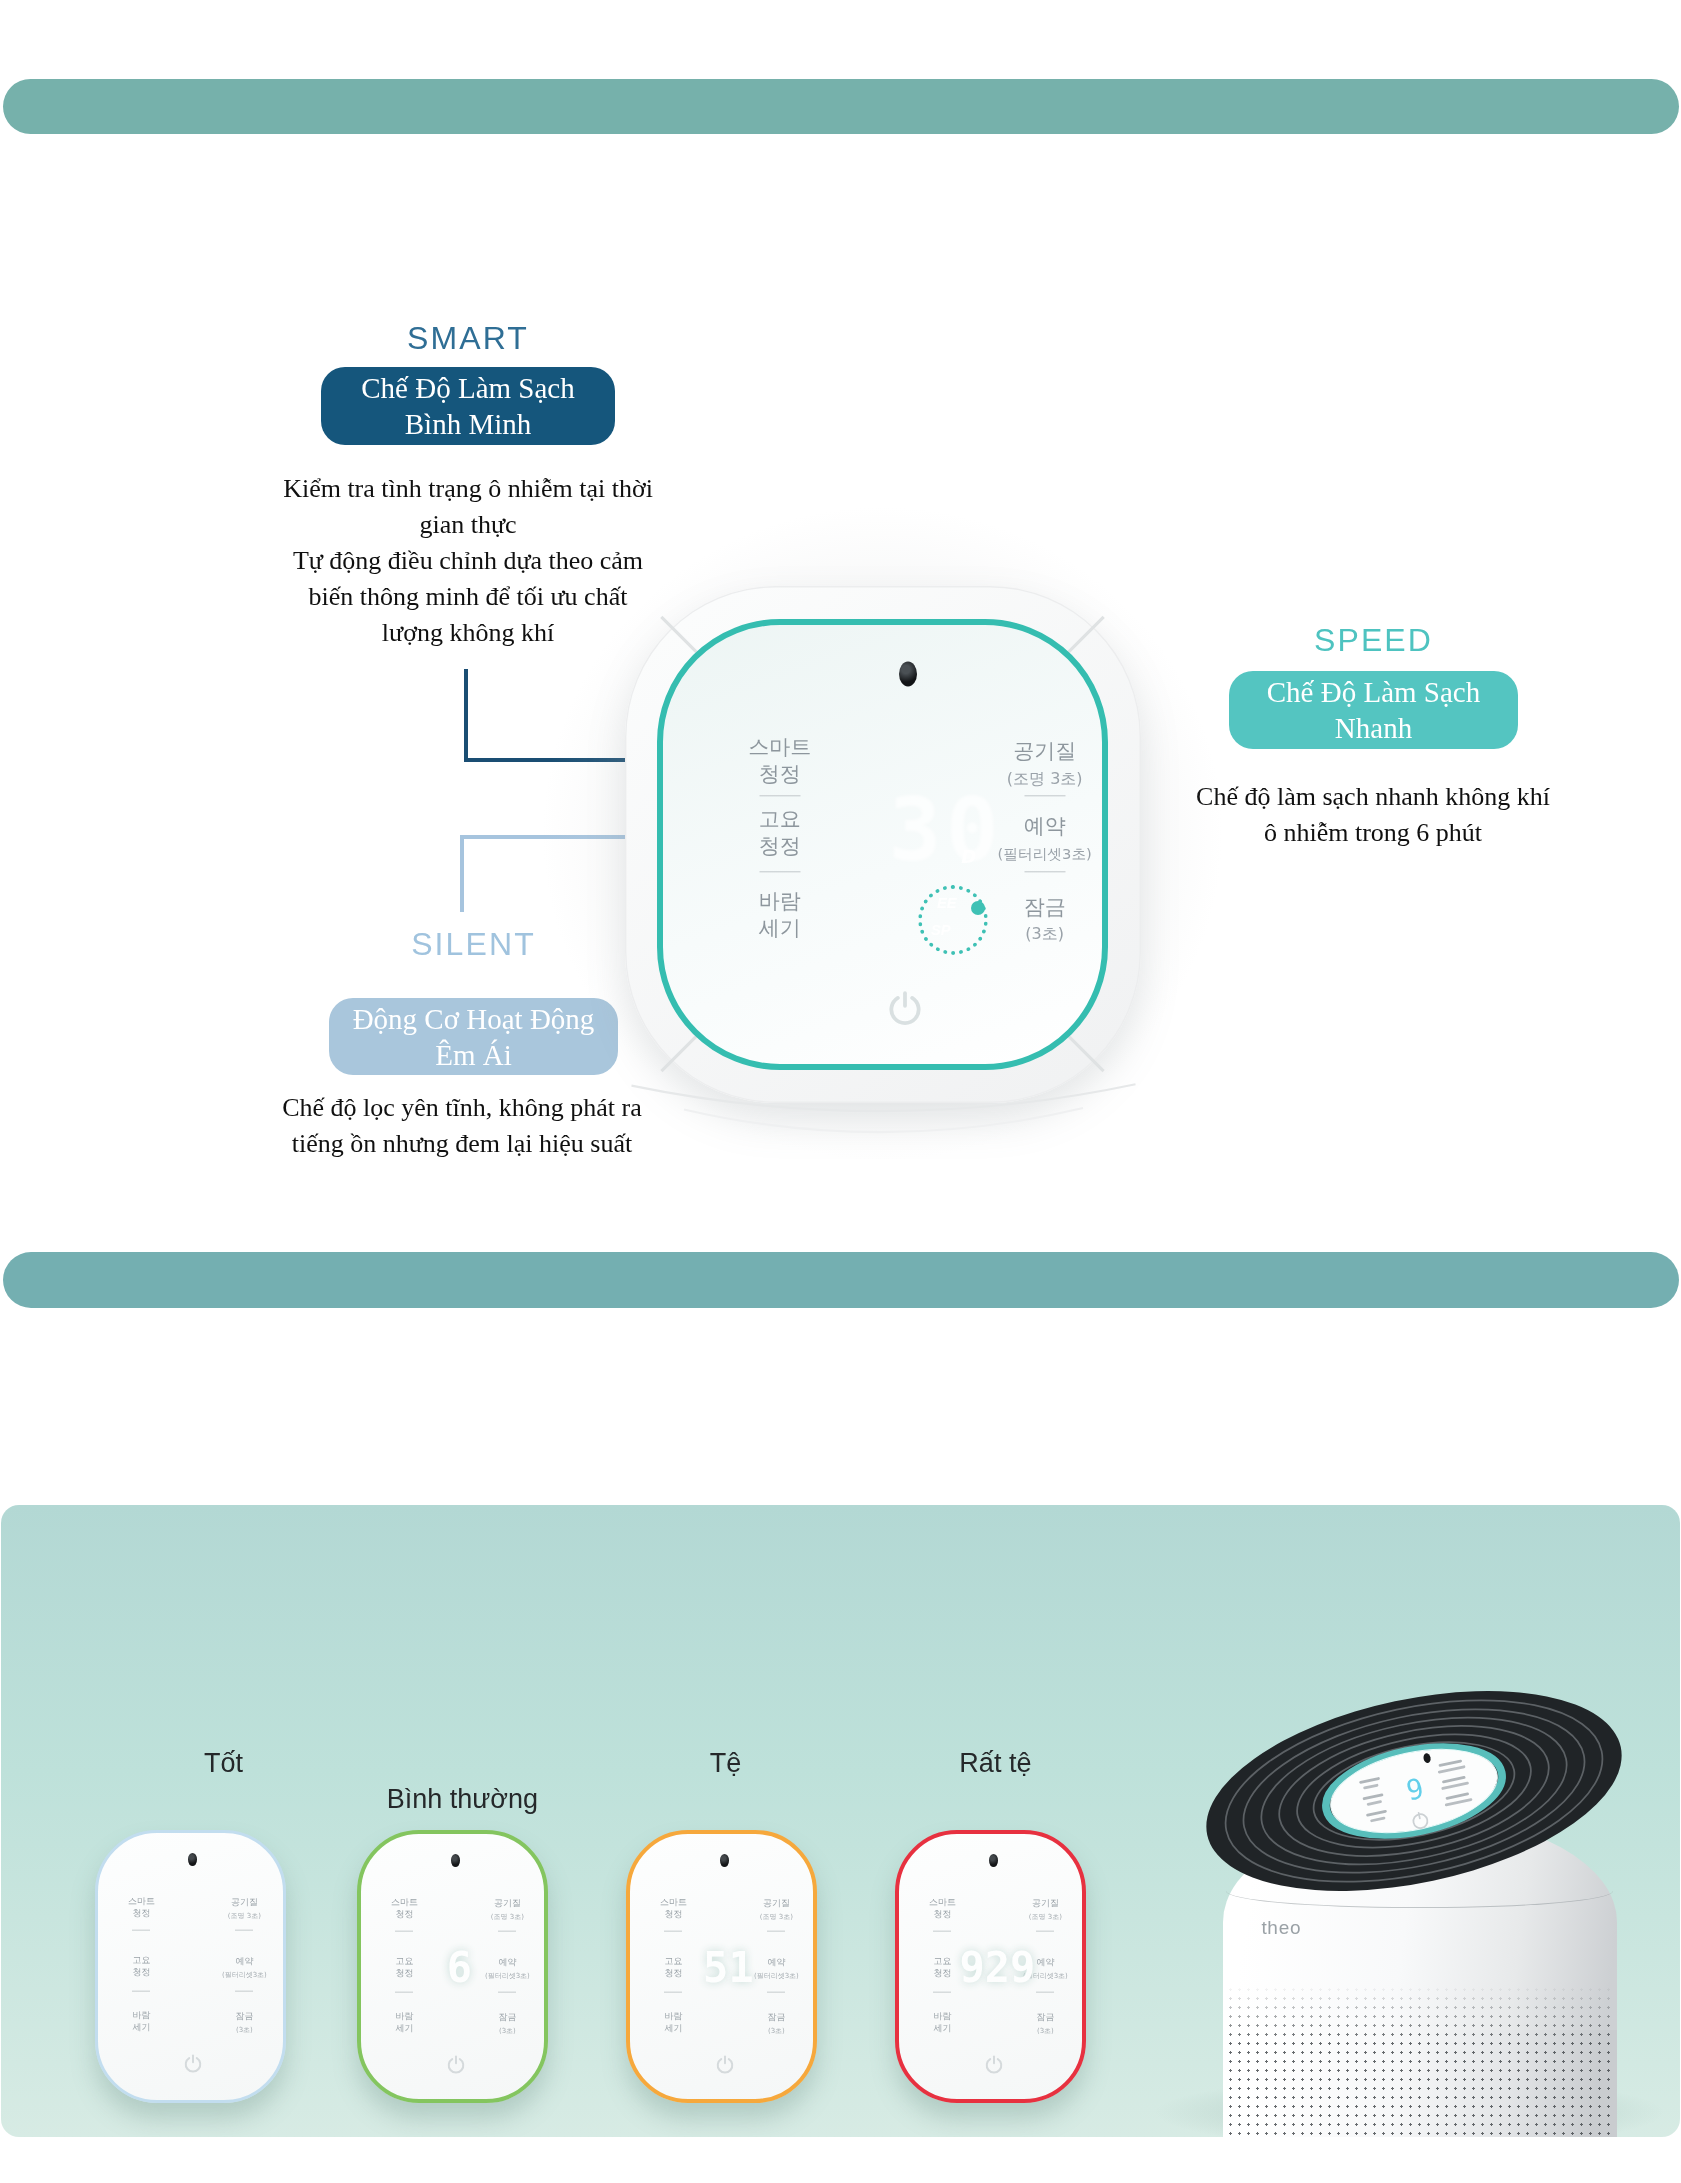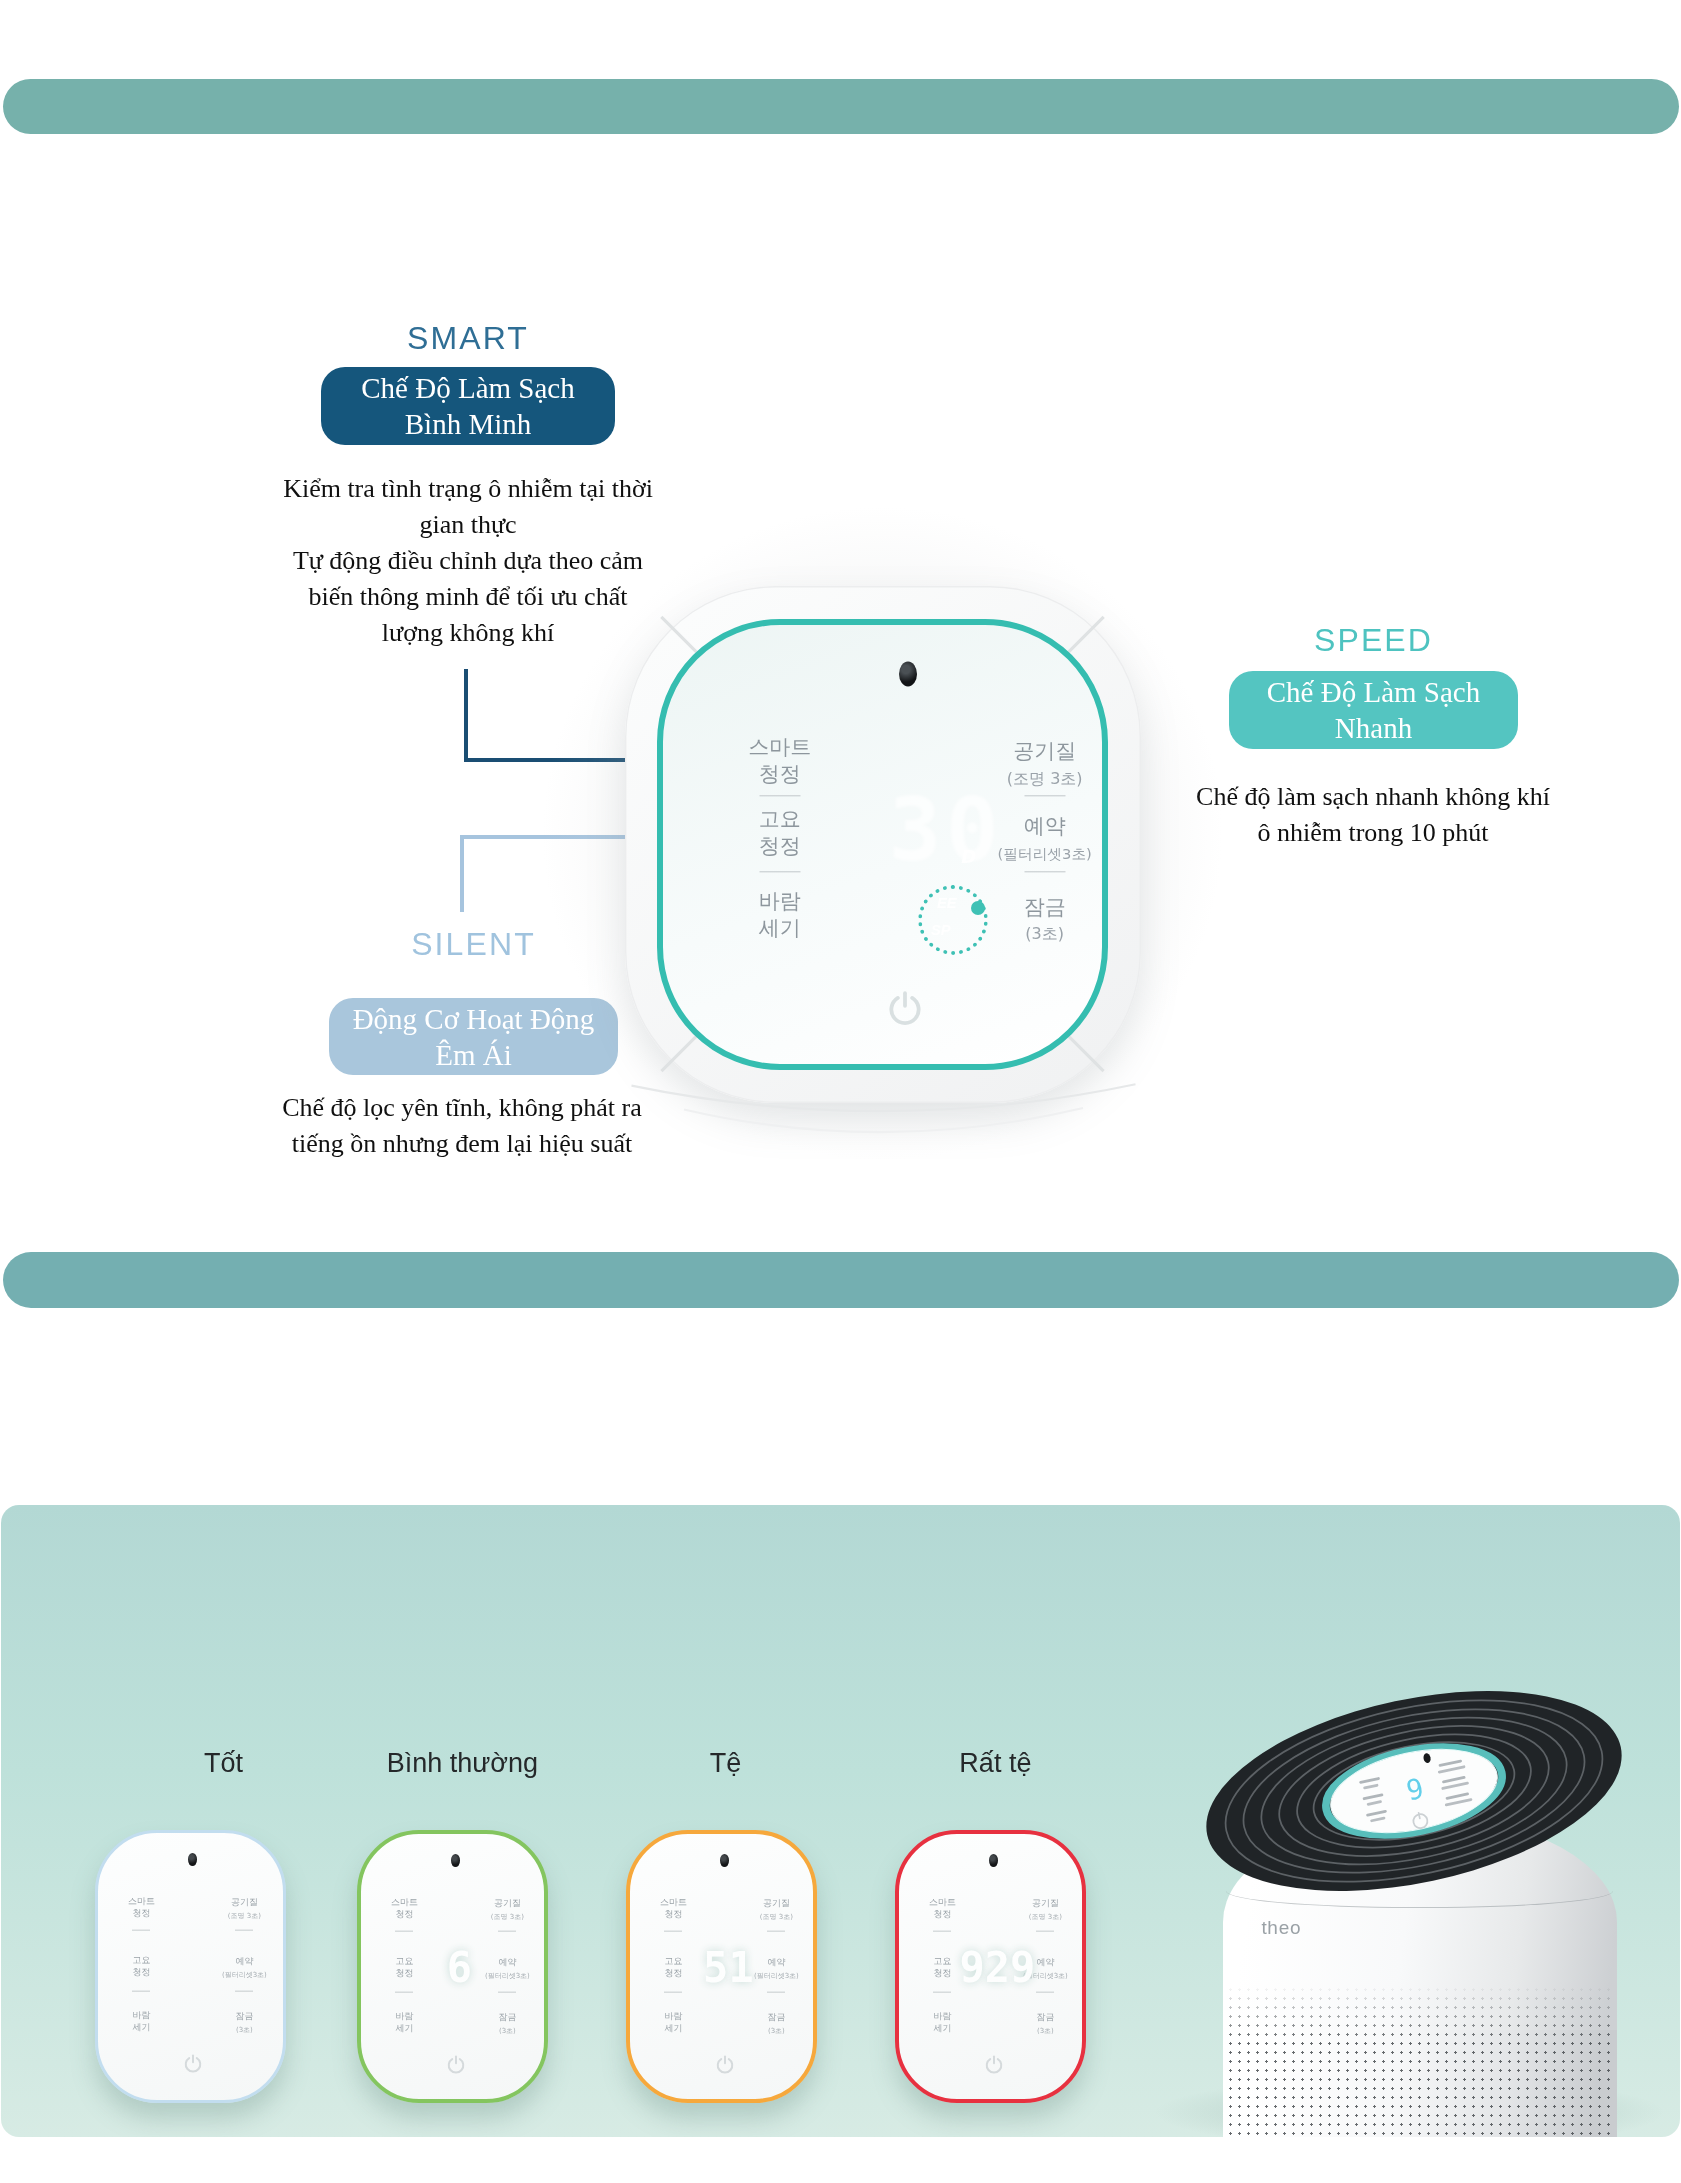--- a/index.html
+++ b/index.html
@@ -150,21 +150,21 @@
     <div>lượng không khí</div>
   </div>
 
   <div id="speed-heading" class="feature-heading">SPEED</div>
   <div id="speed-badge" class="badge">
     <span>Chế Độ Làm Sạch</span>
     <span>Nhanh</span>
   </div>
   <div id="speed-desc" class="feature-desc">
     <div>Chế độ làm sạch nhanh không khí</div>
-    <div>ô nhiễm trong 10 phút</div>
+    <div>ô nhiễm trong 6 phút</div>
   </div>
 
   <div id="silent-heading" class="feature-heading">SILENT</div>
   <div id="silent-badge" class="badge">
     <span>Động Cơ Hoạt Động</span>
     <span>Êm Ái</span>
   </div>
   <div id="silent-desc" class="feature-desc">
     <div>Chế độ lọc yên tĩnh, không phát ra</div>
     <div>tiếng ồn nhưng đem lại hiệu suất</div>
@@ -223,21 +223,21 @@
   </div>
 
   <svg class="abs" style="left:617px;top:1073px;" width="533" height="84" viewBox="0 0 760 120">
     <path d="M20,18 Q380,92 740,16" stroke="#e6e8e9" stroke-width="3" fill="none"></path>
     <path d="M95,52 Q380,118 665,50" stroke="#eff0f1" stroke-width="3" fill="none"></path>
   </svg>
 
   <div id="mint" class="abs">
 
     <div class="level-label center" style="left:186px;margin-left:36px;">Tốt</div>
-    <div class="level-label center" style="left:461px;">Bình thường</div>
+    <div class="level-label center" style="left:461px;margin-top:36px;">Bình thường</div>
     <div class="level-label center" style="left:724px;">Tệ</div>
     <div class="level-label center" style="left:994px;">Rất tệ</div>
 
     <div class="mini mini-good" style="left:94px;">
       <div class="mini-sensor"></div>
       <div class="klabel center" style="left:43px;top:74px;">스마트
 청정</div>
       <div class="klabel center" style="left:43px;top:133px;">고요
 청정</div>
       <div class="klabel center" style="left:43px;top:188px;">바람

